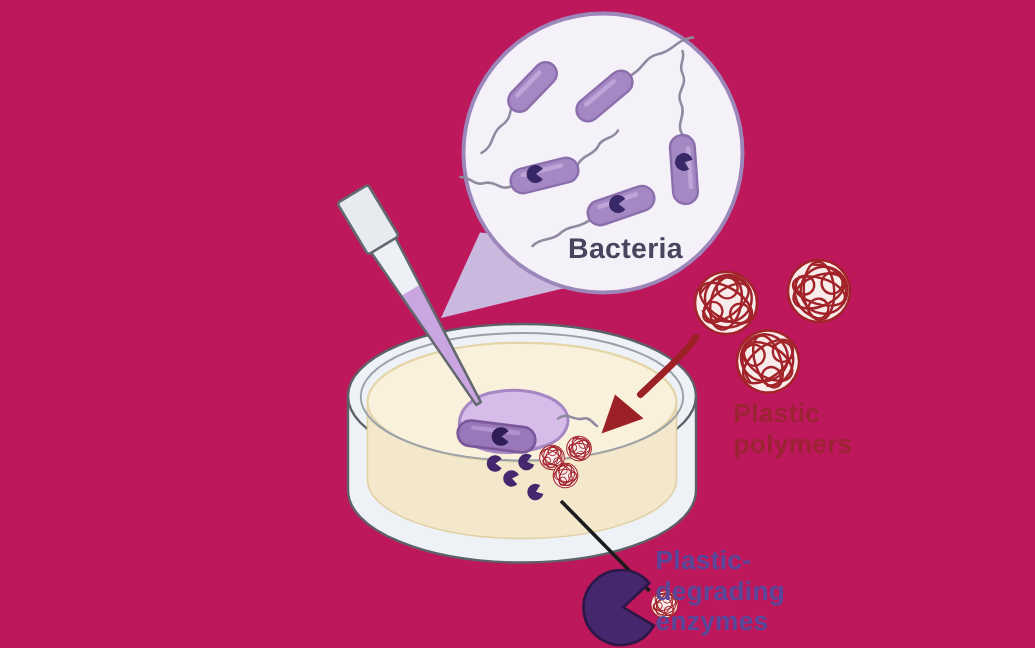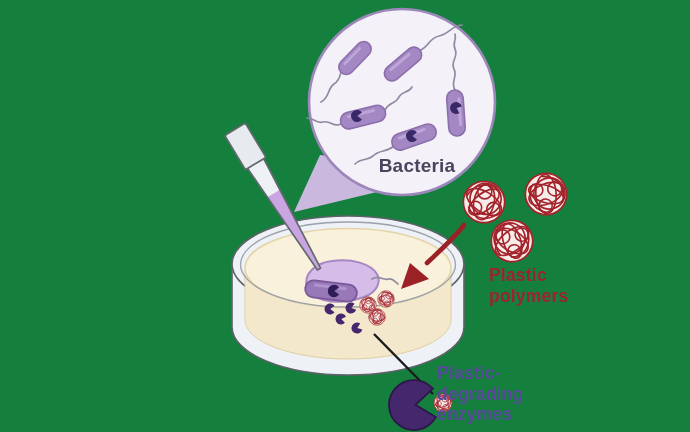--- a/index.html
+++ b/index.html
@@ -1,16 +1,16 @@
 <!DOCTYPE html>
 <html><head>
 <meta charset="utf-8">
 <style>
   html,body{margin:0;padding:0;background:#fff;}
-  .canvas{position:relative;width:690px;height:432px;background:#15803d;overflow:hidden;
+  .canvas{position:relative;width:690px;height:432px;background:#be185d;overflow:hidden;
           font-family:"Liberation Sans",sans-serif;}
   svg{position:absolute;left:0;top:0;}
   .lbl{font-family:"Liberation Sans",sans-serif;font-weight:600;letter-spacing:.2px;}
   .lbl-main{font-size:19px;}
   .lbl-side{font-size:17.5px;}
 </style>
 </head>
 <body>
 
 <div class="canvas">

